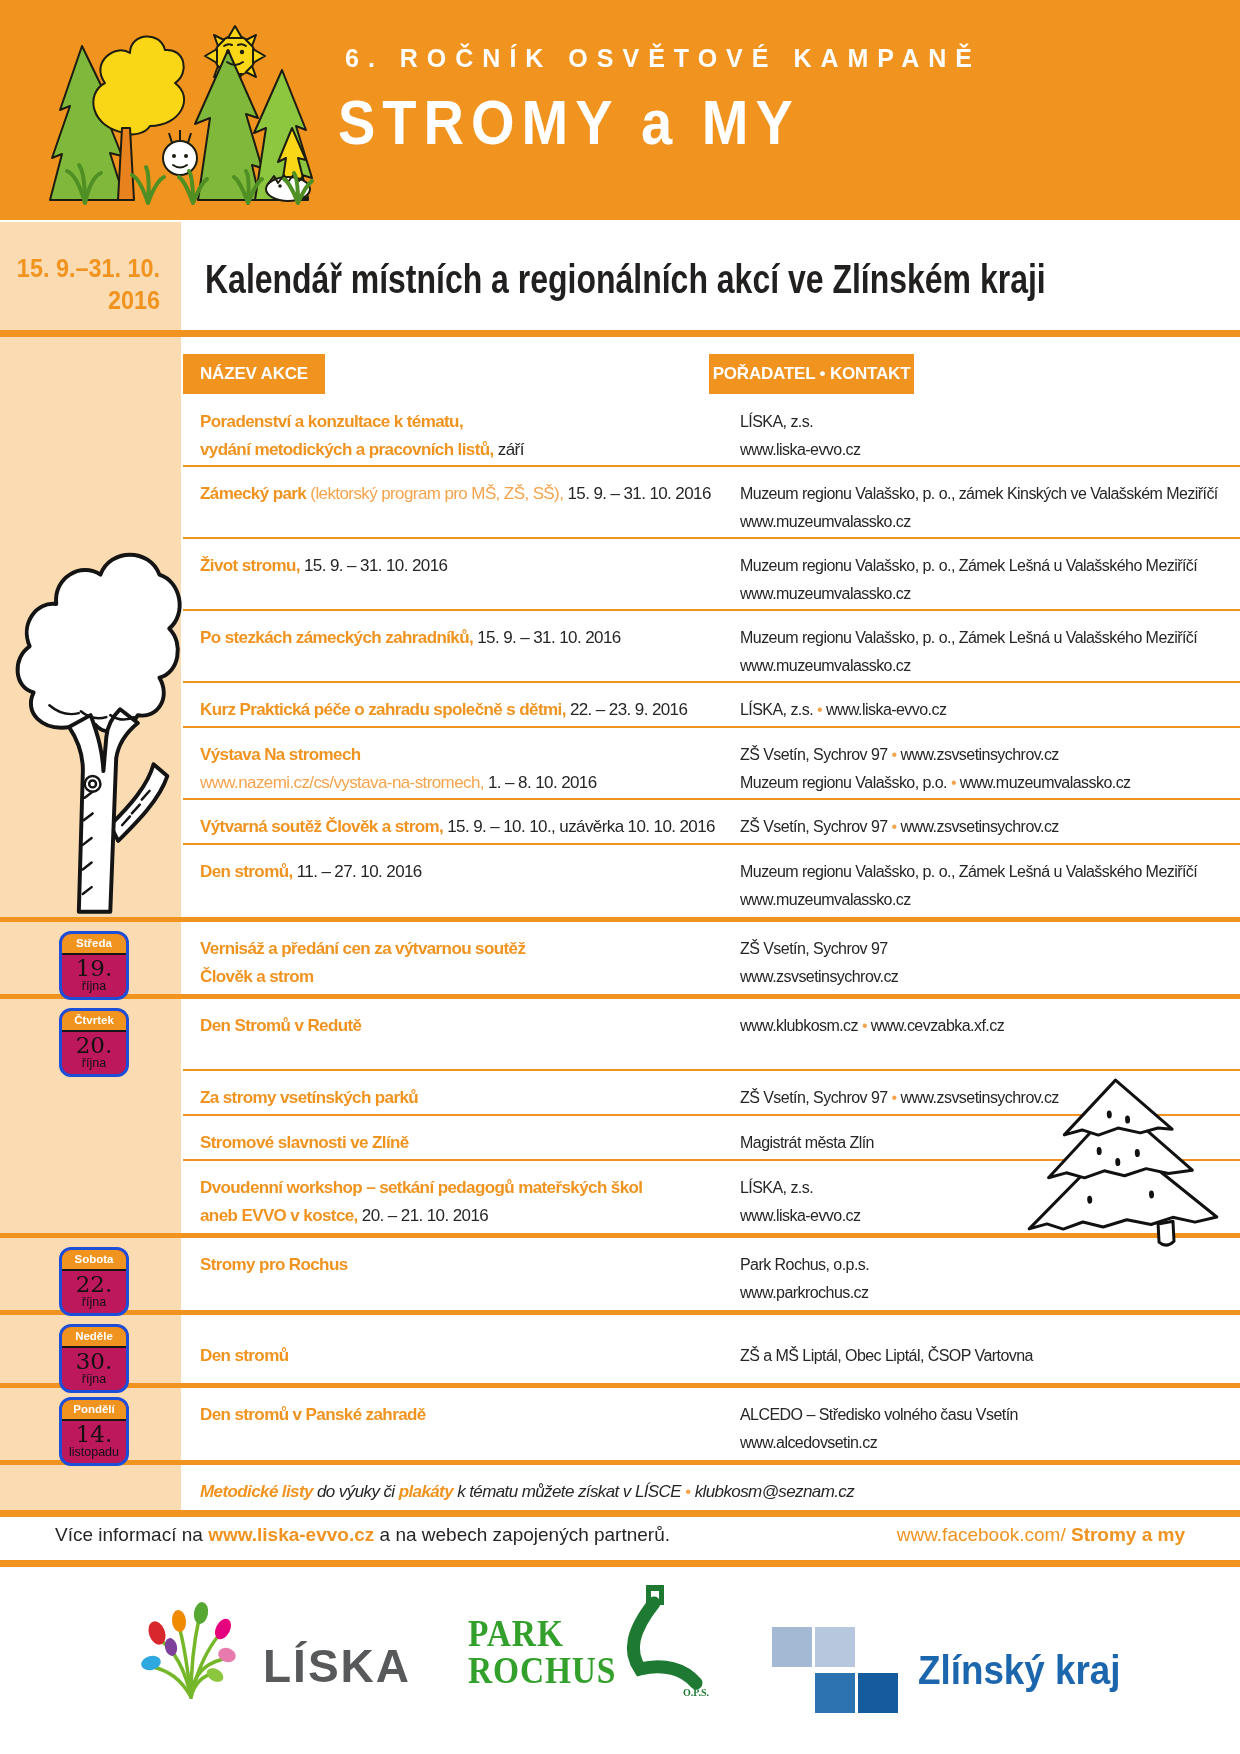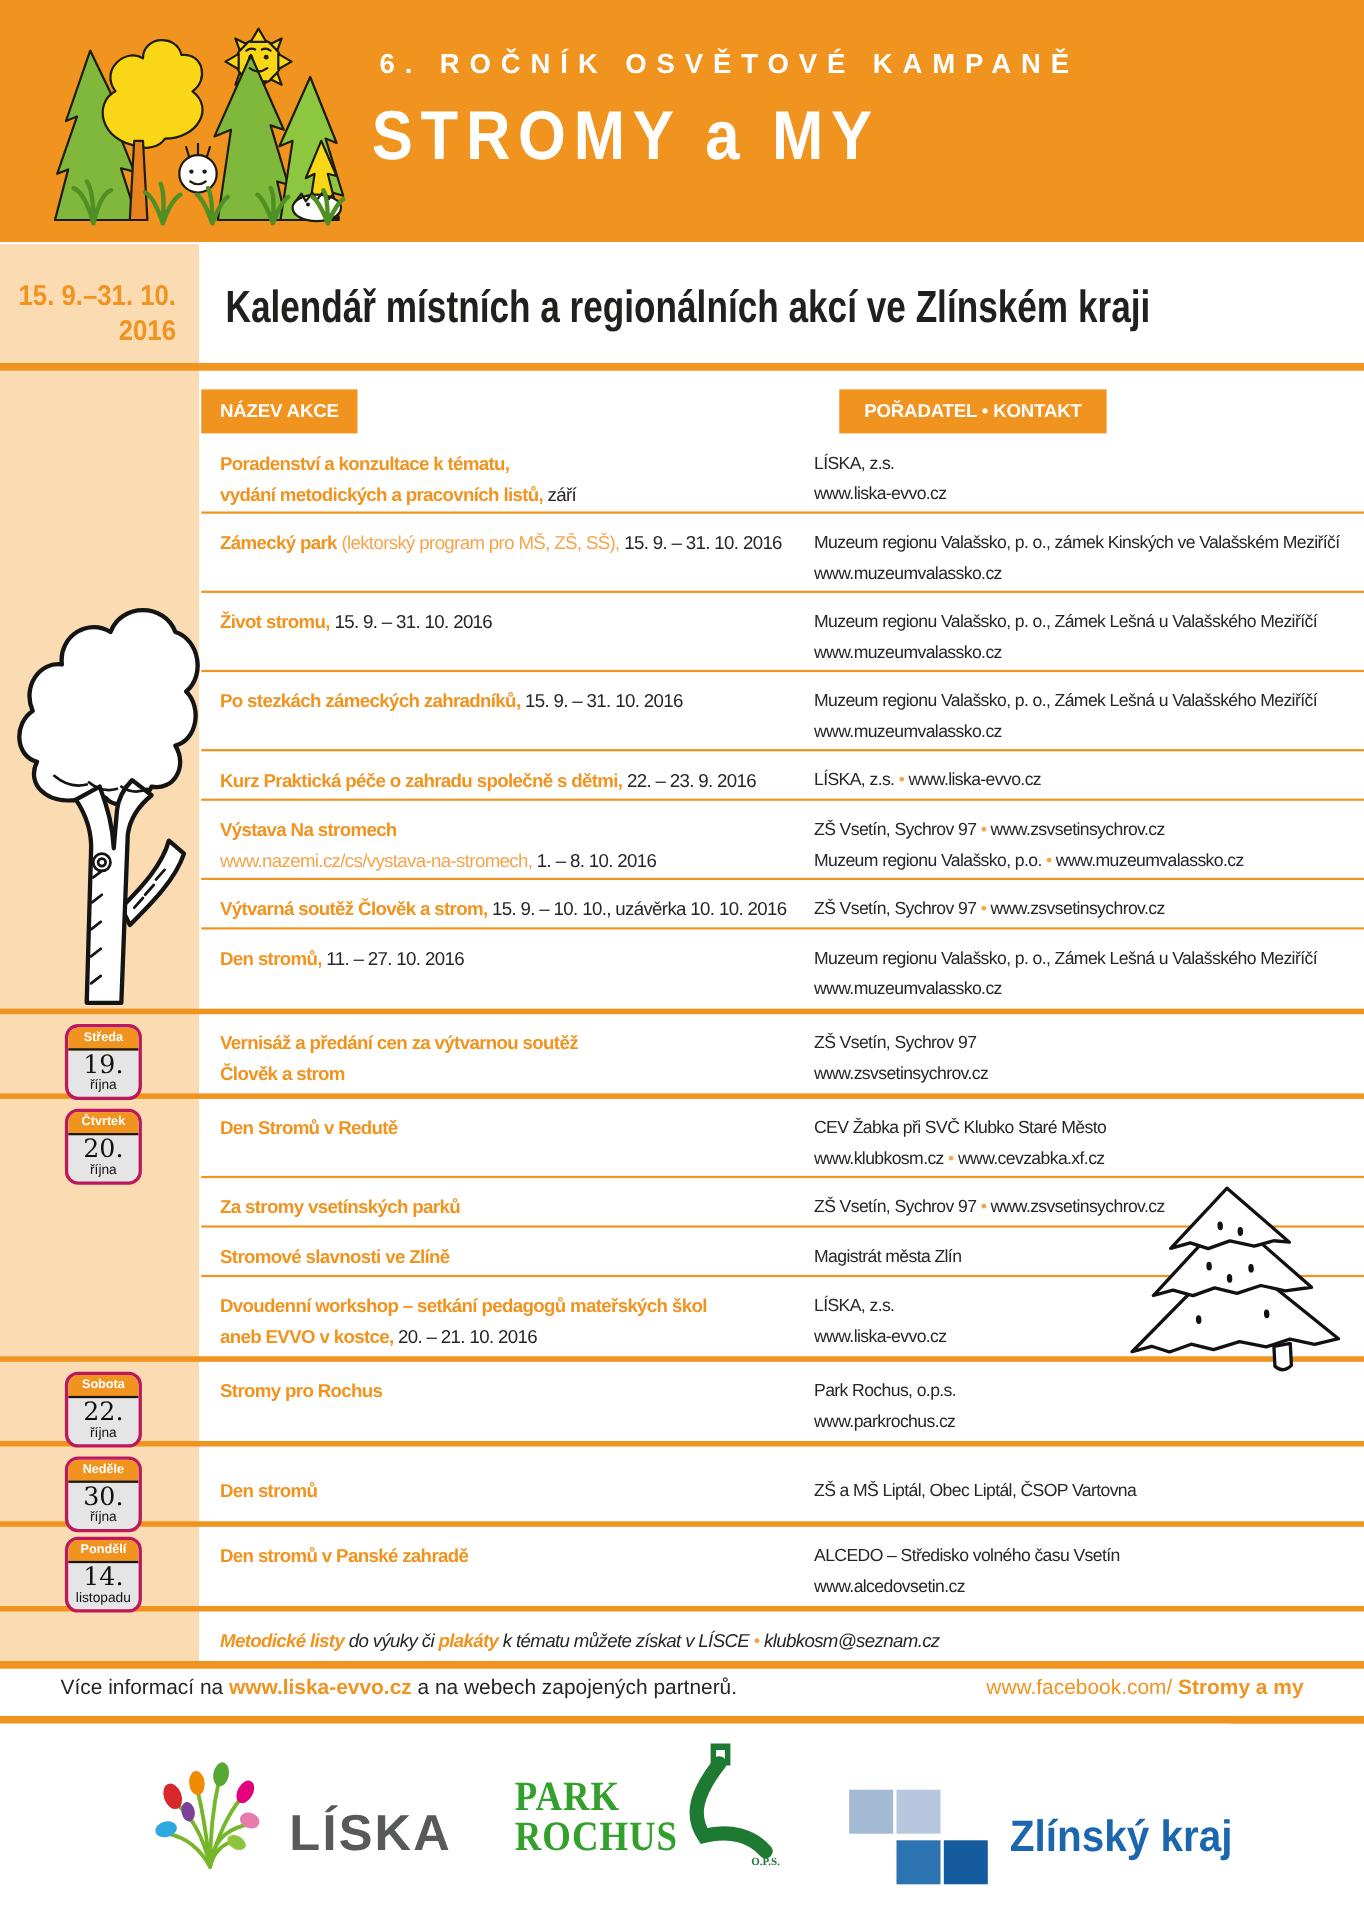--- a/index.html
+++ b/index.html
@@ -25,43 +25,43 @@
               transform:scaleX(.78);transform-origin:left top;white-space:nowrap;letter-spacing:0;}
   .rule{position:absolute;left:0;width:1240px;height:7px;background:var(--orange);}
   .rule-a{top:330px;} .rule-b{top:1560px;}
 
   
   .table{position:absolute;left:0;top:337px;width:1240px;z-index:2;}
   .badges{position:relative;height:58px;}
   .badge{position:absolute;top:17px;height:40px;background:var(--orange);color:#fff;
          font-weight:bold;font-size:17px;letter-spacing:-0.2px;display:flex;align-items:center;justify-content:center;}
   .badge-1{left:183px;width:142px;}
-  .badge-2{left:763px;width:243px;}
+  .badge-2{left:709px;width:205px;}
 
   .section{position:relative;border-bottom:5px solid var(--orange);}
   .section.last{border-bottom-width:7px;}
   .row{margin-left:183px;padding:13px 8px 0 17px;border-bottom:2px solid var(--orange);
        display:flex;box-sizing:border-box;overflow:visible;}
   .row:last-child{border-bottom:none;}
   .row.r2{height:72px;} .row.r1{height:45px;} .row.r1t{height:68px;align-items:center;}
   .cell{flex:none;}
   .cell.left{width:523px;}
   .cell.right{flex:1;padding-left:17px;}
   .row.wide .cell.left{width:auto;flex:1;}
   .line{font-size:17px;line-height:28px;letter-spacing:-0.6px;white-space:nowrap;}
   .cell.right .line{font-size:16px;letter-spacing:-0.55px;}
   .s-ob{color:var(--orange);font-weight:bold;}
   .s-o{color:var(--orange-light);}
   .s-k{color:var(--ink);}
   .s-i{color:var(--ink);font-style:italic;}
   .s-io{color:var(--orange);font-style:italic;font-weight:bold;}
 
   
-  .cal{position:absolute;left:59px;top:9px;width:64px;border:3px solid #be185d;border-radius:12px;
-       background:#e5e5e5;overflow:hidden;text-align:center;z-index:3;}
+  .cal{position:absolute;left:59px;top:9px;width:64px;border:3px solid #1d4ed8;border-radius:12px;
+       background:#be185d;overflow:hidden;text-align:center;z-index:3;}
   .cal-day{background:var(--orange);color:#fff;font-size:11.5px;font-weight:bold;padding:3px 0 4px;border-bottom:2px solid #161616;}
   .cal-num{font-family:"DejaVu Serif",serif;font-size:23px;line-height:25px;color:#111;padding-top:1px;}
   .cal-month{font-size:12.5px;color:#111;padding-bottom:4px;margin-top:-2px;}
 
   
   .info-line{position:absolute;left:55px;top:1524px;font-size:19px;color:var(--ink);white-space:nowrap;}
   .fb-line{position:absolute;right:55px;top:1524px;font-size:19px;color:var(--orange);white-space:nowrap;}
   .b{font-weight:bold;} .o{color:var(--orange);}
 
   
@@ -254,21 +254,20 @@
         <div class="cal">
           <div class="cal-day">Čtvrtek</div>
           <div class="cal-num">20.</div>
           <div class="cal-month">října</div>
         </div>
         <div class="row r2">
           <div class="cell left">
             <div class="line"><span class="s-ob">Den Stromů v Redutě</span></div>
           </div>
           <div class="cell right">
-            <div class="line"><span class="s-k">CEV Žabka při SVČ Klubko Staré Město</span></div>
             <div class="line"><span class="s-k">www.klubkosm.cz </span><span class="s-o">• </span><span class="s-k">www.cevzabka.xf.cz</span></div>
           </div>
         </div>
         <div class="row r1">
           <div class="cell left">
             <div class="line"><span class="s-ob">Za stromy vsetínských parků</span></div>
           </div>
           <div class="cell right">
             <div class="line"><span class="s-k">ZŠ Vsetín, Sychrov 97 </span><span class="s-o">• </span><span class="s-k">www.zsvsetinsychrov.cz</span></div>
           </div>

